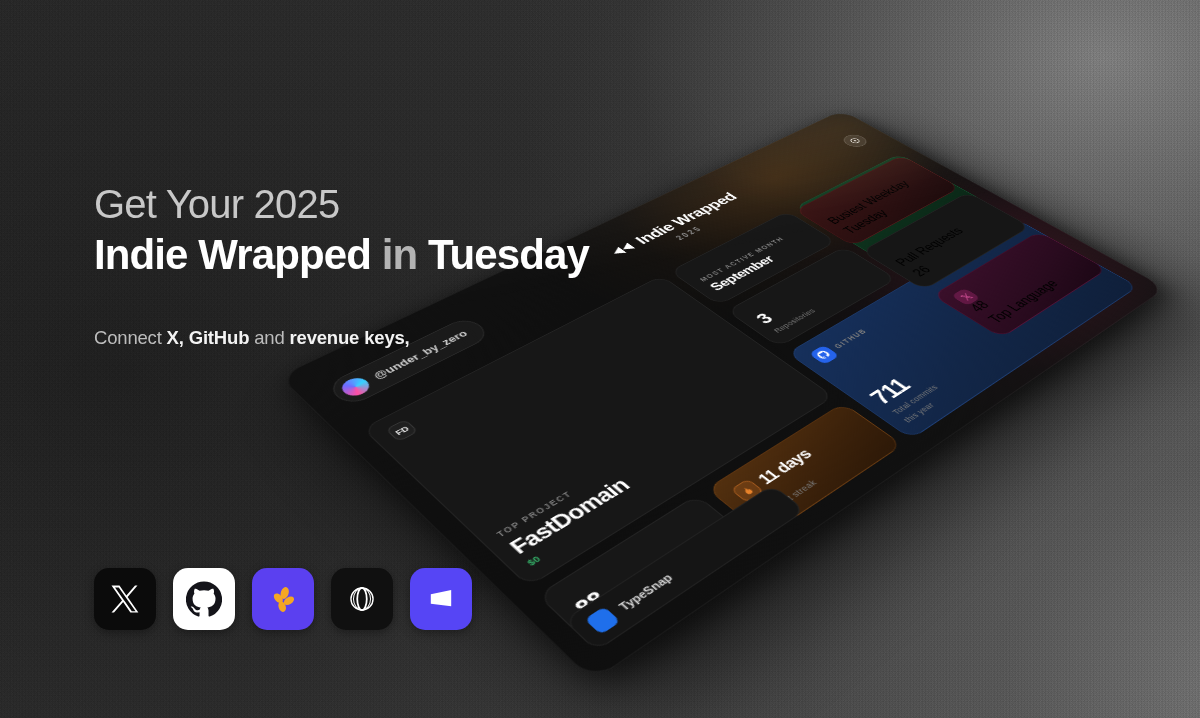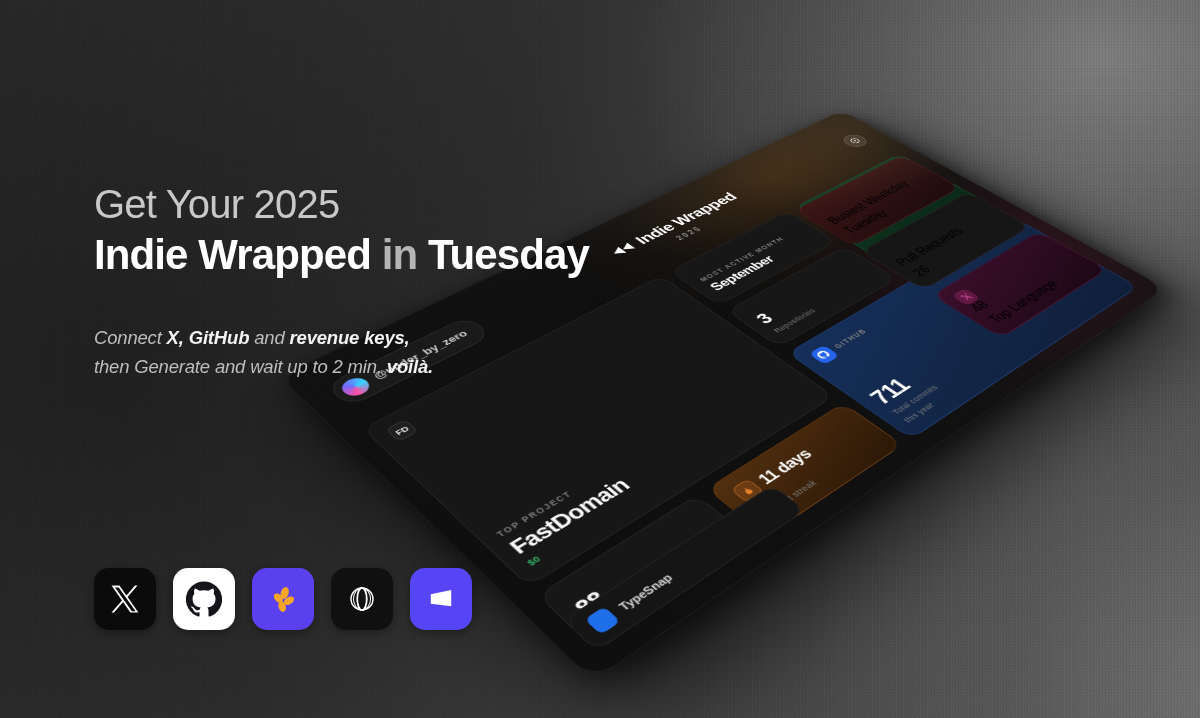--- a/index.html
+++ b/index.html
@@ -72,21 +72,20 @@
   .headline-2 .dim { color: #b4b4b4; font-weight: 700; }
 
   .sub {
     margin-top: 42px;
     font-size: 18.5px;
     line-height: 29px;
     color: #bdbdbd;
     font-weight: 400;
     letter-spacing: -0.18px;
     white-space: nowrap;
-    font-style: italic;
   }
   .sub .hi { color: #f3f3f3; font-weight: 700; }
 
   
   .icon-row {
     position: absolute;
     left: 94px;
     top: 568px;
     display: flex;
     gap: 17px;
@@ -421,21 +420,20 @@
     </div>
   </div>
 
   <div class="copy">
     <div class="headline-1">Get Your 2025</div>
     <div class="headline-2"><span>Indie Wrapped </span><span class="dim">in </span><span>Tuesday</span></div>
 
     <div class="sub">
       <div><span>Connect </span><span class="hi">X, GitHub</span><span> and </span><span class="hi">revenue keys,</span></div>
 
-      <div><span>then Generate and wait up to 2 min. </span><span class="hi">voilà.</span></div>
 
     </div>
   </div>
 
   <div class="icon-row">
 
     <div class="app-icon ic-x">
       <svg viewBox="0 0 24 24" width="30" height="30">
         <path fill="#ffffff" d="M14.1 10.3 22 1.2h-2l-6.9 7.9-5.5-7.9H1.2l8.4 12-8.4 9.6h2l7.3-8.4 5.8 8.4h6.4l-8.6-12.5zm-2.6 3-.85-1.2L4 2.7h3l5.5 7.8.85 1.2 7.1 10.1h-3l-5.9-8.5z"></path>
       </svg>

